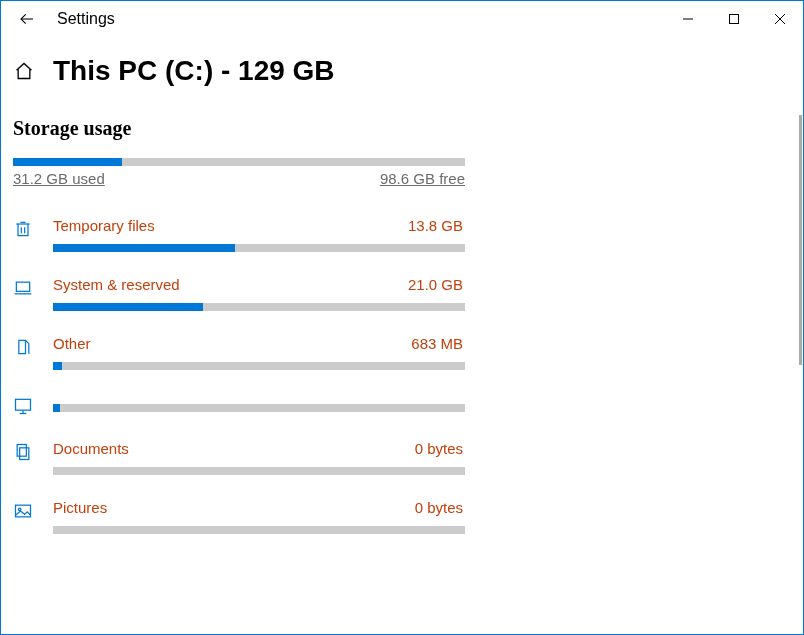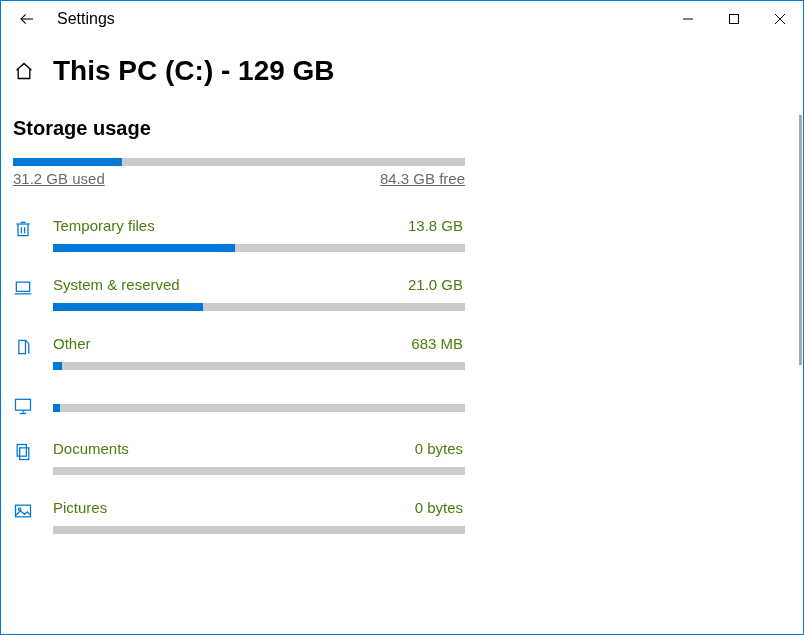--- a/index.html
+++ b/index.html
@@ -64,20 +64,21 @@
     color:#000;
     cursor:pointer;
   }
   .page-title {
     font-size: 28px; font-weight: 600;
     letter-spacing: 0px;
   }
   .section-title {
     font-size: 20px; font-weight: 600;
     margin-bottom: 18px;
+    font-family: Liberation Serif, serif;
   }
   .overall-wrap { width: 452px; }
   .bar-track {
     width:100%; height:8px;
     background:#cccccc;
     position:relative;
   }
   .bar-fill {
     position:absolute; top:0; left:0; bottom:0;
     background:#0078d7;
@@ -100,21 +101,21 @@
   .item-icon {
     width:40px;
     display:flex; align-items:flex-start; justify-content:flex-start;
     color:#0078d7;
     padding-top:2px;
   }
   .item-body { flex:1; }
   .item-top {
     display:flex; justify-content:space-between;
     font-size:15px;
-    color:#4d7c0f;
+    color:#c2410c;
     padding-right:2px;
     align-items:flex-end;
   }
   .item-bar-track {
     width:100%; height:8px;
     background:#cccccc;
     position:relative;
     margin-top:10px;
   }
   .item-bar-fill {
@@ -166,21 +167,21 @@
   </div>
 
   <div class="section-title">Storage usage</div>
 
   <div class="overall-wrap">
     <div class="bar-track">
       <div class="bar-fill" id="overall-fill" style="width: 24.186%;"></div>
     </div>
     <div class="under-labels">
       <span>31.2 GB used</span>
-      <span>84.3 GB free</span>
+      <span>98.6 GB free</span>
     </div>
   </div>
 
   <div class="list" id="cat-list">
       <div class="item">
         <div class="item-icon">
           <svg width="20" height="20" viewBox="0 0 24 24" fill="none" stroke="currentColor" stroke-width="1.5">
             <path d="M4 6h16"></path>
             <path d="M6 6V20H18V6"></path>
             <path d="M9 4h6"></path>

